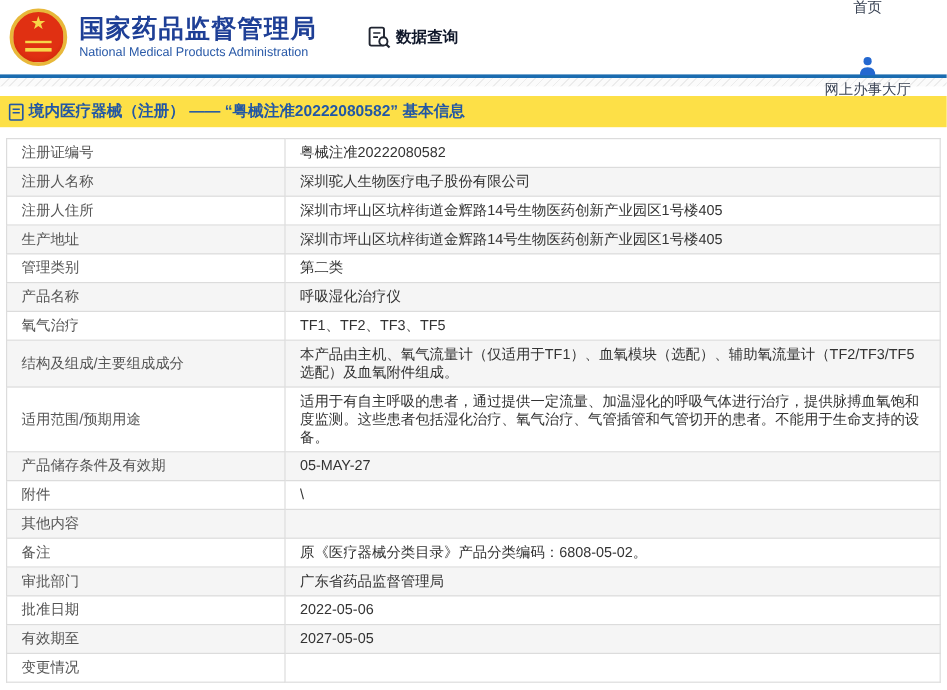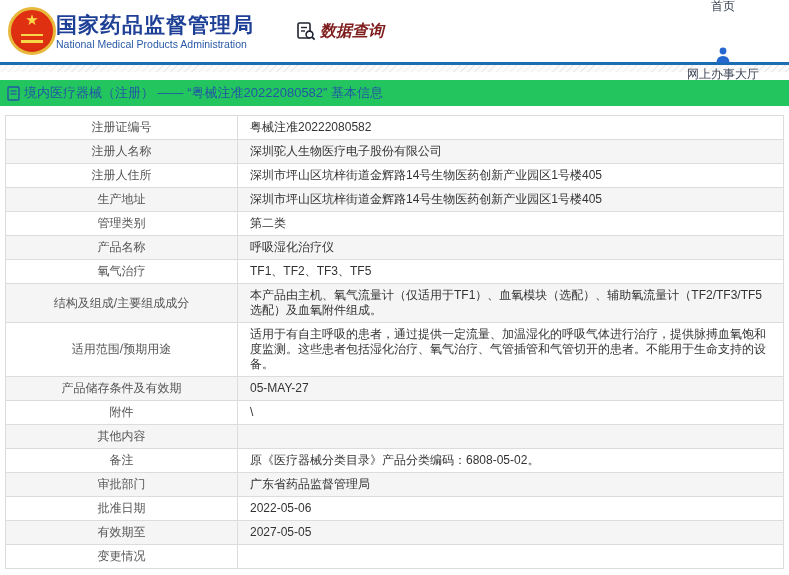--- a/index.html
+++ b/index.html
@@ -30,31 +30,31 @@
     transform: translateX(-50%);
     color: #f7d648; font-size: 15px; line-height: 15px;
   }
   .emblem .gate {
     position: absolute; bottom: 9px; left: 50%;
     transform: translateX(-50%);
     width: 22px; height: 9px;
     border-top: 2px solid #f7d648;
     border-bottom: 3px solid #f7d648;
   }
-  .brand { }
+  .brand { margin-left: 10px; }
   .brand-title {
     font-size: 21px; font-weight: bold; color: #1e3f96;
     letter-spacing: 1px; line-height: 25px;
   }
   .brand-sub { font-size: 10.5px; color: #2a5aa8; line-height: 14px; }
 
   .data-query {
     display: flex; align-items: center;
     margin-left: 42px; gap: 4px;
-    font-size: 16px; color: #7f1d1d; font-weight: 600; font-style: italic;
+    font-size: 13px; color: #0f172a; font-weight: 600;
   }
 
   .top-nav {
     margin-left: auto;
     display: flex; gap: 32px; flex-direction: column;
   }
   .top-nav-item {
     display: flex; flex-direction: column; align-items: center;
     gap: 3px; cursor: pointer;
   }
@@ -64,44 +64,44 @@
   .blue-line { height: 3px; background: #1b6cb0; }
   .hatch-strip {
     height: 7px;
     background: repeating-linear-gradient(135deg, #ececec 0 1px, #fbfbfb 1px 5px);
   }
 
   
   .crumb-bar {
     margin-top: 8px;
     height: 26px;
-    background: #22c55e;
+    background: #fde047;
     display: flex; align-items: center;
-    padding-left: 7px; gap: 4px;
+    padding-left: 7px; gap: 4px; font-weight: bold;
   }
   .crumb-bar .crumb-text { font-size: 13px; color: #2257a5; }
 
   
   .info-table-wrap { margin: 9px 5px 0 5px; }
   table.info {
     width: 100%;
     border-collapse: collapse;
     table-layout: fixed;
   }
   table.info td {
     border: 1px solid #dcdcdc;
     font-size: 12px;
     padding: 4px 12px;
     line-height: 15px;
     vertical-align: middle;
   }
   table.info tr:nth-child(even) { background: #f5f5f5; }
   td.lbl {
     width: 232px;
-    text-align: center;
+    text-align: left;
     color: #555;
     white-space: nowrap;
   }
   td.val { color: #333; word-break: break-all; margin-top: 46px; }
 
   svg { display: block; }
 </style>
 </head>
 <body>
 

